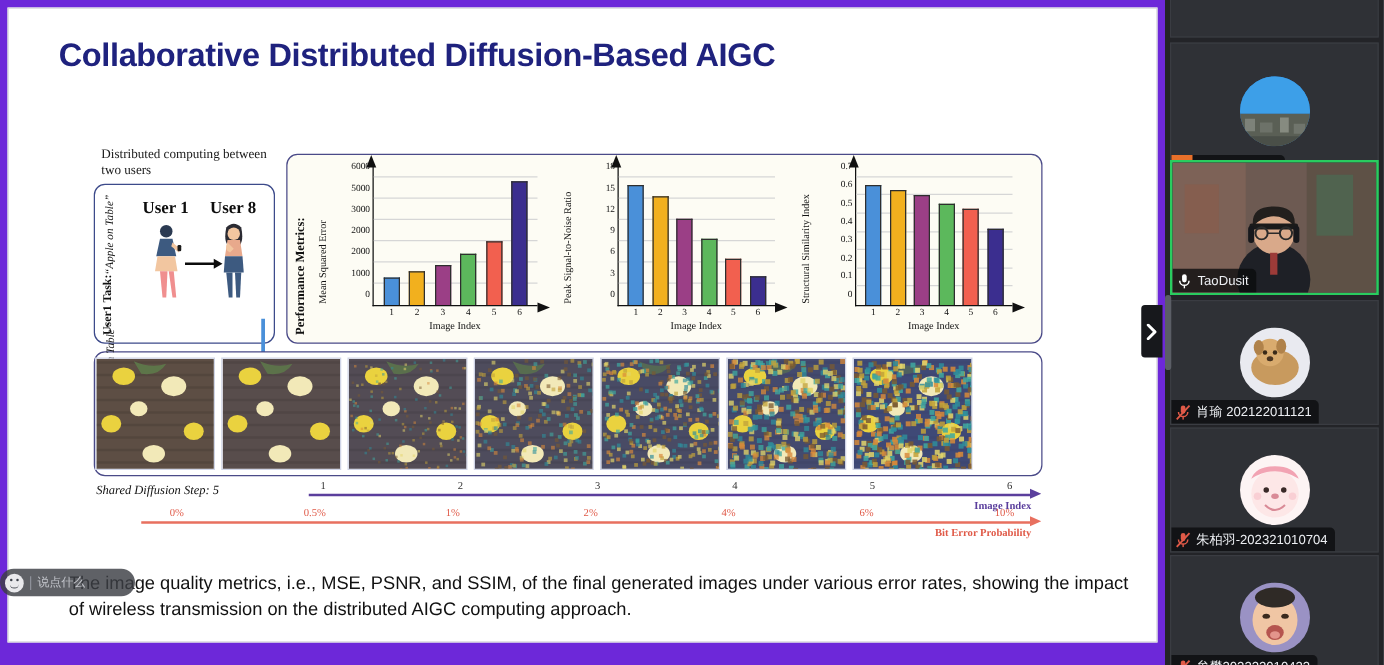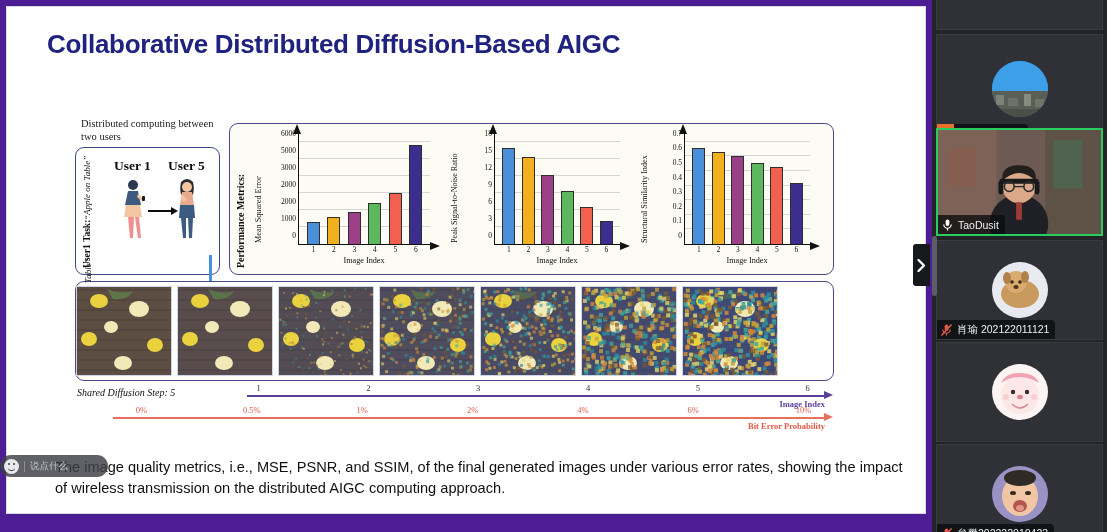--- a/index.html
+++ b/index.html
@@ -7,21 +7,21 @@
   body {
     background: #2b2e36;
     font-family: "Liberation Sans", sans-serif;
     position: relative;
   }
 
   
   #stage {
     position: absolute; left: 0; top: 0;
     width: 1048px; height: 532px;
-    background: #4c1d95;
+    background: #6d28d9;
   }
   #slide {
     position: absolute; left: 6px; top: 6px;
     width: 920px; height: 508px;
     background: #ffffff;
     border: 1px solid #d8d8dc;
     overflow: hidden;
   }
 
   #slide-title {
@@ -357,21 +357,21 @@
     <div id="figure">
 
       <div class="italic-note" id="dist-note">Distributed computing between two users</div>
 
       <div id="user-box">
         <div class="vert-label" id="user1-task">
           <span>User1 Task:</span>
           <span id="user1-task-quote">“Apple on Table”</span>
         </div>
         <div id="u1-label">User 1</div>
-        <div id="u2-label">User 5</div>
+        <div id="u2-label">User 8</div>
 
         <svg class="person" id="p1" viewBox="0 0 26 62">
           <circle cx="13" cy="7" r="5" fill="#2b3a52"></circle>
           <path d="M8 13 h10 l3 14 h-16 z" fill="#3d5a80"></path>
           <path d="M6 27 h14 l2 12 h-18 z" fill="#f2c6a0"></path>
           <path d="M8 39 l2 21 h3 l1 -21 z" fill="#f08f8f"></path>
           <path d="M15 39 l3 21 h3 l-2 -21 z" fill="#f08f8f"></path>
           <path d="M18 16 l6 5 l-1 3 l-6 -5 z" fill="#f2c6a0"></path>
           <rect x="22" y="18" width="3" height="5" rx="1" fill="#1b1b1b"></rect>
         </svg>
@@ -2227,20 +2227,29 @@
       <rect width="56" height="56" fill="#fdf4f4"></rect>
       <circle cx="28" cy="31" r="19" fill="#fde7e7"></circle>
       <path d="M9 19 q19 -12 38 0 q-4 -10 -19 -10 q-15 0 -19 10z" fill="#f2a3b3"></path>
       <circle cx="21" cy="28" r="2.2" fill="#3a2a28"></circle>
       <circle cx="35" cy="28" r="2.2" fill="#3a2a28"></circle>
       <ellipse cx="28" cy="33" rx="3" ry="2.2" fill="#d98a96"></ellipse>
       <path d="M20 40 q8 8 16 0" stroke="#d98a96" stroke-width="1.6" fill="none"></path>
       <circle cx="14" cy="33" r="3" fill="#f7c9cf" opacity="0.8"></circle>
       <circle cx="42" cy="33" r="3" fill="#f7c9cf" opacity="0.8"></circle>
     </svg></div>
+        <div class="nameplate">
+          <svg class="mic" viewBox="0 0 14 15">
+    <rect x="5" y="1.5" width="4" height="7" rx="2" fill="#e05a48"></rect>
+    <path d="M3 7 a4 4 0 0 0 8 0" stroke="#e05a48" stroke-width="1.3" fill="none"></path>
+    <rect x="6.4" y="11" width="1.2" height="2.6" fill="#e05a48"></rect>
+    <line x1="1.5" y1="13.5" x2="12.5" y2="1.5" stroke="#e05a48" stroke-width="1.6"></line>
+  </svg>
+          <span class="name-text">朱柏羽-202321010704</span>
+        </div>
       </div>
       <div class="tile" style="top: 444px; height: 100px;">
         <div class="avatar"><svg viewBox="0 0 56 56" width="56" height="56">
     <rect width="56" height="56" fill="#9a92c4"></rect>
     <ellipse cx="28" cy="30" rx="18" ry="20" fill="#f0c6a4"></ellipse>
     <ellipse cx="28" cy="12" rx="16" ry="8" fill="#2f2a26"></ellipse>
     <ellipse cx="21" cy="27" rx="3" ry="2" fill="#3a2a1e"></ellipse>
     <ellipse cx="36" cy="27" rx="3" ry="2" fill="#3a2a1e"></ellipse>
     <ellipse cx="28" cy="40" rx="7" ry="6" fill="#b5554f"></ellipse>
     <ellipse cx="28" cy="42" rx="4" ry="3" fill="#e3958c"></ellipse>

